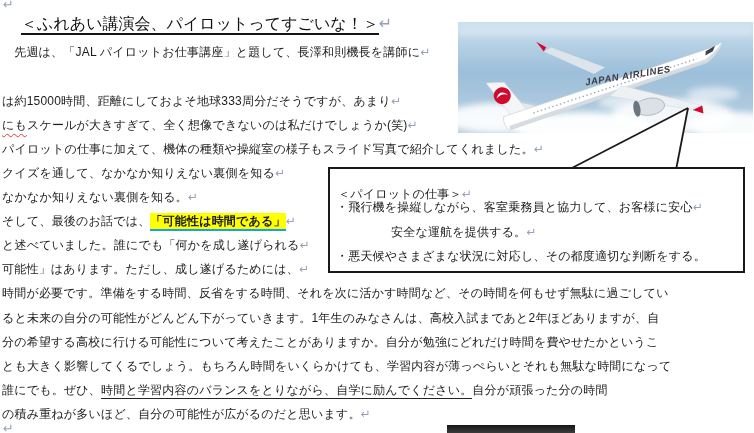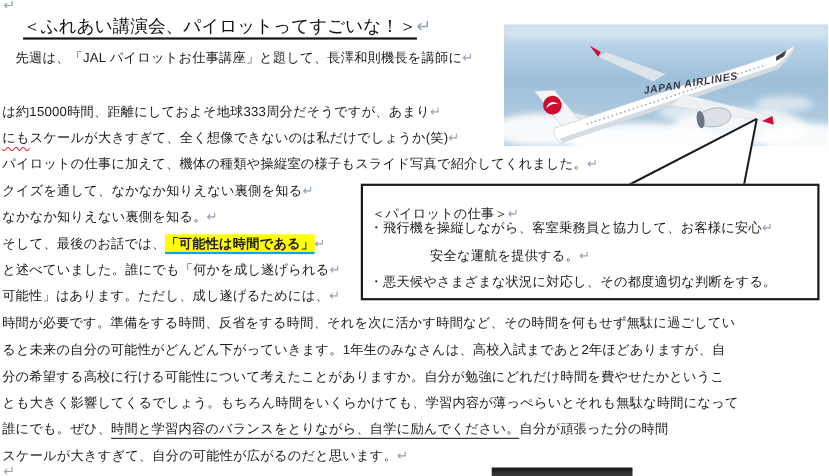--- a/index.html
+++ b/index.html
@@ -116,18 +116,18 @@
     <div class="tline" style="top: 164px; left: 2px; text-align: center;"><span>クイズを通して、なかなか知りえない裏側を知る</span><span class="s-mark">↵</span></div>
     <div class="tline" style="top: 188px; left: 2px;"><span>なかなか知りえない裏側を知る。</span><span class="s-mark">↵</span></div>
     <div class="tline" style="top: 212px; left: 2px;"><span>そして、最後のお話では、</span><span class="s-highlight">「可能性は時間である」</span><span class="s-mark">↵</span></div>
     <div class="tline" style="top: 236px; left: 2px;"><span>と述べていました。誰にでも「何かを成し遂げられる</span><span class="s-mark">↵</span></div>
     <div class="tline" style="top: 260px; left: 2px;"><span>可能性」はあります。ただし、成し遂げるためには、</span><span class="s-mark">↵</span></div>
     <div class="tline" style="top: 284px; left: 2px;"><span>時間が必要です。準備をする時間、反省をする時間、それを次に活かす時間など、その時間を何もせず無駄に過ごしてい</span></div>
     <div class="tline" style="top: 309px; left: 2px;"><span>ると未来の自分の可能性がどんどん下がっていきます。1年生のみなさんは、高校入試まであと2年ほどありますが、自</span></div>
     <div class="tline" style="top: 333px; left: 2px;"><span>分の希望する高校に行ける可能性について考えたことがありますか。自分が勉強にどれだけ時間を費やせたかというこ</span></div>
     <div class="tline" style="top: 357px; left: 2px;"><span>とも大きく影響してくるでしょう。もちろん時間をいくらかけても、学習内容が薄っぺらいとそれも無駄な時間になって</span></div>
     <div class="tline" style="top: 381px; left: 2px;"><span>誰にでも。ぜひ、</span><span class="s-underline">時間と学習内容のバランスをとりながら、自学に励んでください。</span><span>自分が頑張った分の時間</span></div>
-    <div class="tline" style="top: 405px; left: 2px;"><span>スケールが大きすぎて、自分の可能性が広がるのだと思います。</span><span class="s-mark">↵</span></div>
+    <div class="tline" style="top: 405px; left: 2px;"><span>の積み重ねが多いほど、自分の可能性が広がるのだと思います。</span><span class="s-mark">↵</span></div>
     <div class="tline" style="top: 174px; left: 338px; margin-top: 11px;"><span>＜パイロットの仕事＞</span><span class="s-mark">↵</span></div>
     <div class="tline" style="top: 198px; left: 336px;"><span>・飛行機を操縦しながら、客室乗務員と協力して、お客様に安心</span><span class="s-mark">↵</span></div>
     <div class="tline" style="top: 223px; left: 348px; margin-left: 43px;"><span>安全な運航を提供する。</span><span class="s-mark">↵</span></div>
     <div class="tline" style="top: 247px; left: 336px;"><span>・悪天候やさまざまな状況に対応し、その都度適切な判断をする。</span></div>
   </div>
 
 </body></html>

